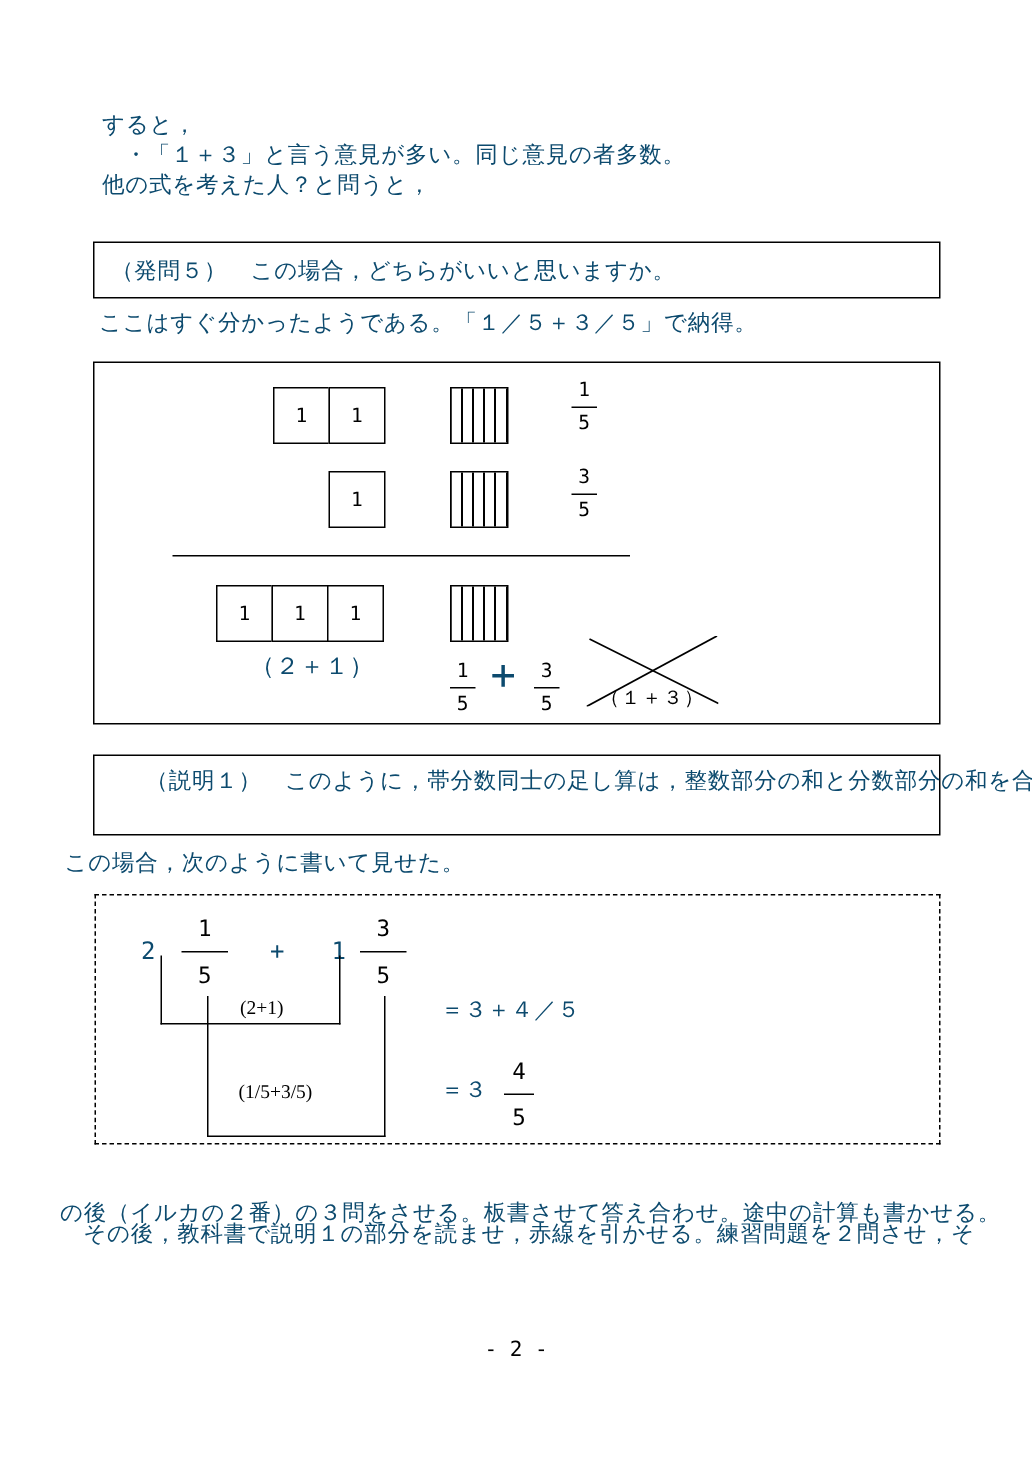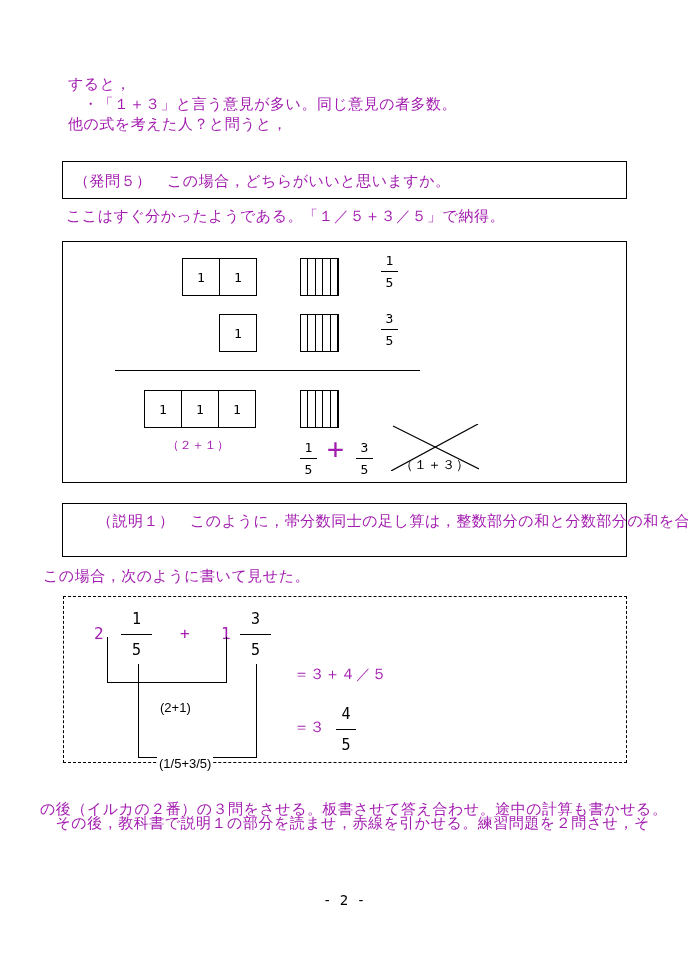--- a/index.html
+++ b/index.html
@@ -2,21 +2,21 @@
 <html><head>
 <meta charset="utf-8">
 <style>
   * { margin:0; padding:0; box-sizing:border-box; }
   html,body { background:#fff; }
   .page {
     position:relative; width:688px; height:971px; background:#ffffff;
     font-family:"Liberation Sans", sans-serif; color:#000; overflow:hidden;
   }
   .t {
-    position:absolute; font-size:15px; line-height:20px; color:#a21caf;
+    position:absolute; font-size:15px; line-height:20px; color:#0c4a6e;
     white-space:pre; letter-spacing:0.5px;
   }
   .mono { font-family:"DejaVu Sans Mono","Liberation Mono",monospace; letter-spacing:0; }
   .box { position:absolute; border:1px solid #000; background:#fff; }
   .dashbox { position:absolute; border:1px dashed #000; background:#fff; }
   .cells { position:absolute; display:flex; }
   .cell {
     width:38px; height:38px; border:1px solid #000; background:#fff;
     display:flex; align-items:center; justify-content:center;
     font-family:"DejaVu Sans Mono","Liberation Mono",monospace; font-size:13px;
@@ -35,22 +35,22 @@
   .bigfrac {
     position:absolute; text-align:center;
     font-family:"DejaVu Sans Mono","Liberation Mono",monospace;
     font-size:15px; line-height:20px;
   }
   .bigfrac .bar { border-top:1px solid #000; margin:5px 0; height:0; }
   .hline { position:absolute; border-top:1px solid #000; height:0; }
   .bracket { position:absolute; border-left:1px solid #000; border-right:1px solid #000; border-bottom:1px solid #000; }
   .blabel {
     position:absolute; background:#fff; padding:0 2px;
-    font-family:Liberation Sans, sans-serif;
-    font-size:13px; line-height:14px; white-space:pre;margin-top:36px;
+    font-family:Liberation Serif, serif;
+    font-size:13px; line-height:14px; white-space:pre;
   }
   .xwrap { position:absolute; }
   .xwrap svg { position:absolute; left:0; top:0; }
   .xwrap .xtext {
     position:absolute; width:100%; text-align:center; top:32px;
     font-size:13px; letter-spacing:1px; white-space:pre;
   }
   .pagenum { position:absolute; left:0; width:100%; text-align:center;
     font-size:14px; line-height:18px; font-family:"DejaVu Sans Mono",monospace; }
 </style>
@@ -94,21 +94,21 @@
 
     <div class="hline" style="left:52px; top:128px; width:305px;"></div>
 
     <div class="cells" style="left:81px; top:148px;">
       <div class="cell">1</div>
       <div class="cell">1</div>
       <div class="cell">1</div>
     </div>
     <div class="stripes" style="left:237px; top:148px;"></div>
 
-    <div class="t" style="left:104px; top:194px; font-size:12px; line-height:18px;font-family:Liberation Serif, serif;">（２＋１）</div>
+    <div class="t" style="left:104px; top:194px; font-size:16px; line-height:18px;font-family:Liberation Serif, serif;">（２＋１）</div>
 
     <div class="vfrac" style="left:237px; top:197px; width:17px;">
       <div>1</div>
       <div class="bar"></div>
       <div>5</div>
     </div>
     <div class="t mono" style="left:264px; top:192px; font-size:28px; line-height:32px;">+</div>
     <div class="vfrac" style="left:293px; top:197px; width:17px;">
       <div>3</div>
       <div class="bar"></div>

